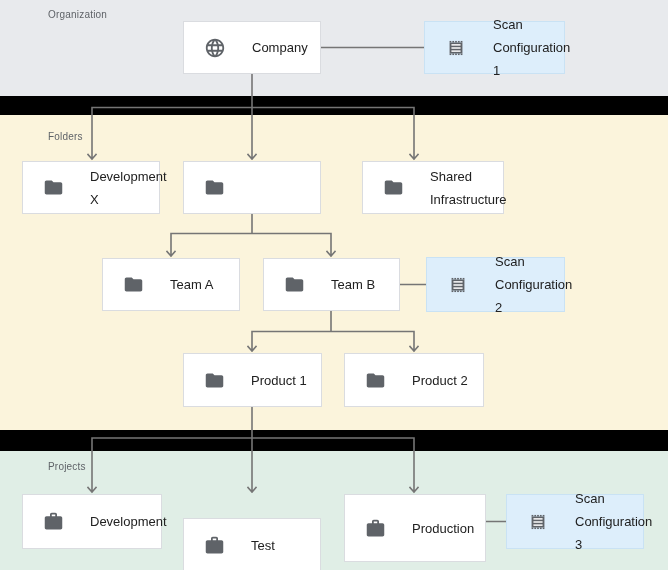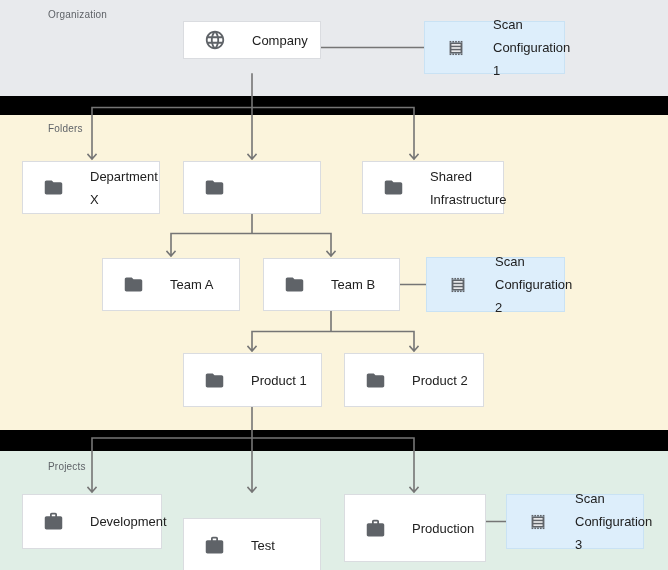--- a/index.html
+++ b/index.html
@@ -14,21 +14,21 @@
   .sec-folders{top:115px;height:315px;background:var(--section-folders-bg,#fbf4dc);}
   .sec-projects{top:451px;height:119px;background:var(--section-projects-bg,#e0eee6);}
   .band{position:absolute;left:0;width:668px;background:var(--band-bg,#000);}
   .band-1{top:96px;height:19px;}
   .band-2{top:430px;height:21px;}
   .sec-label{
     position:absolute;left:12px;
     font-size:10px;color:var(--label-color,#5f6368);letter-spacing:.2px;margin-left:36px;
   }
   .sec-org .sec-label{top:9px;}
-  .sec-folders .sec-label{top:8px;}
+  .sec-folders .sec-label{top:16px;}
   .sec-projects .sec-label{top:10px;}
 
   .connectors{position:absolute;left:0;top:0;z-index:1;}
   .connectors path{
     stroke:var(--line-color,#757575);
     stroke-width:1.6;fill:none;stroke-linecap:square;stroke-linejoin:miter;
   }
 
   .node{
     position:absolute;z-index:2;box-sizing:border-box;
@@ -40,21 +40,21 @@
   .node.scan{
     background:var(--scan-bg,#ddeefb);
     border-color:var(--scan-border,#c9e2f4);
   }
   .ic{flex:0 0 auto;display:flex;align-items:center;justify-content:center;}
   .ic svg{fill:var(--icon-color,#5f6368);}
   .scan-stripes rect{fill:#ffffff;}
   .lbl{flex:1 1 auto;}
 
   
-  #n-company     {left:183px;top:21px; width:138px;height:38px;}
+  #n-company     {left:183px;top:21px; width:138px;height:53px;}
   #n-scan1       {left:424px;top:21px; width:141px;height:53px;}
   #n-deptx       {left:22px; top:161px;width:138px;height:53px;}
   #n-depty       {left:183px;top:161px;width:138px;height:53px;}
   #n-shared      {left:344px;top:161px;width:142px;height:53px;margin-left:18px;}
   #n-teama       {left:102px;top:258px;width:138px;height:53px;}
   #n-teamb       {left:263px;top:258px;width:137px;height:53px;justify-content:space-between;}
   #n-scan2       {left:426px;top:257px;width:139px;height:55px;}
   #n-product1    {left:183px;top:353px;width:139px;height:54px;}
   #n-product2    {left:344px;top:353px;width:140px;height:54px;}
   #n-development {left:22px; top:494px;width:140px;height:55px;}
@@ -134,21 +134,21 @@
   </span>
   <span class="lbl">Scan Configuration 1</span>
 </div>
 
 <div class="node" id="n-deptx">
   <span class="ic">
     <svg width="21" height="21" viewBox="0 0 24 24">
         <path d="M10 4H4c-1.1 0-1.99.9-1.99 2L2 18c0 1.1.9 2 2 2h16c1.1 0 2-.9 2-2V8c0-1.1-.9-2-2-2h-8l-2-2z"></path>
       </svg>
   </span>
-  <span class="lbl">Department X</span>
+  <span class="lbl">Development X</span>
 </div>
 
 <div class="node" id="n-depty">
   <span class="ic">
     <svg width="21" height="21" viewBox="0 0 24 24">
         <path d="M10 4H4c-1.1 0-1.99.9-1.99 2L2 18c0 1.1.9 2 2 2h16c1.1 0 2-.9 2-2V8c0-1.1-.9-2-2-2h-8l-2-2z"></path>
       </svg>
   </span>
 </div>
 

